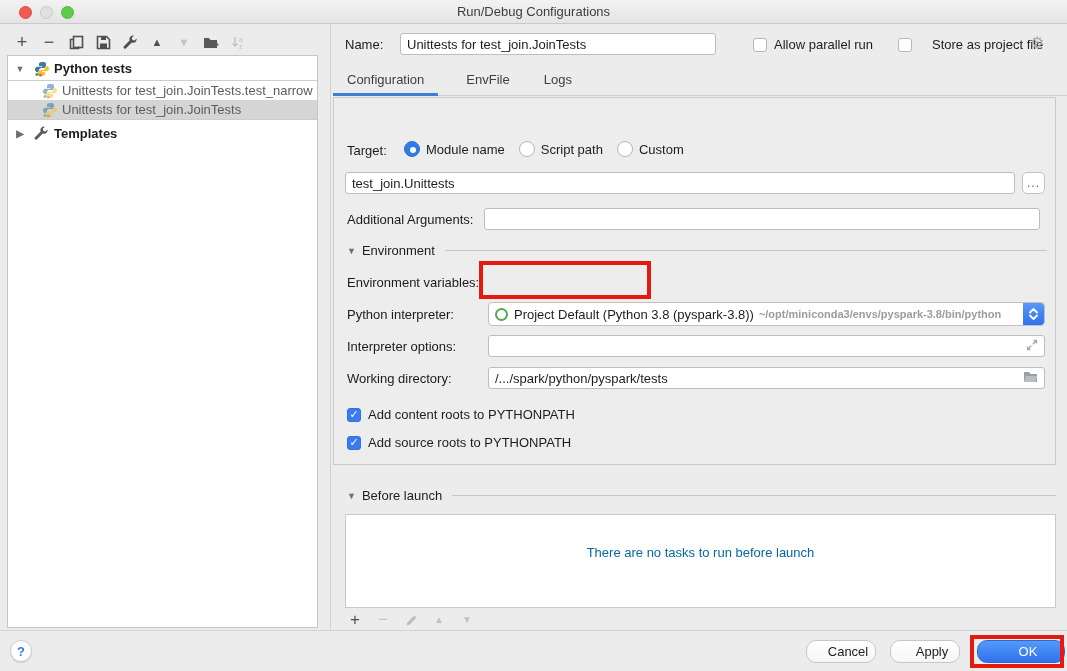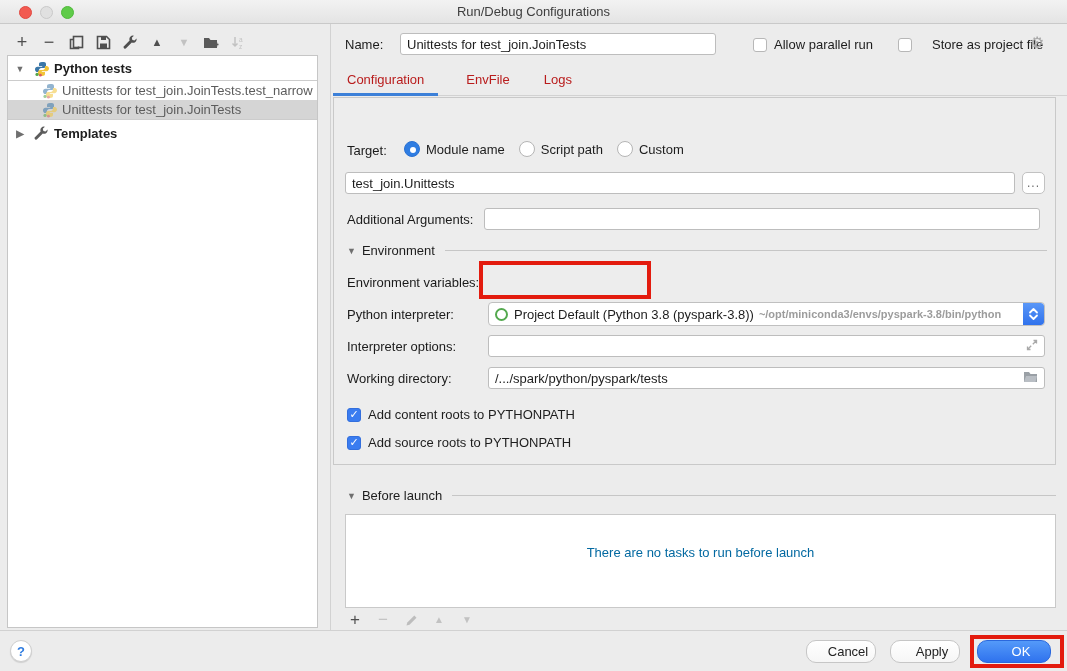--- a/index.html
+++ b/index.html
@@ -47,21 +47,21 @@
   .ficon { flex:0 0 auto; margin-left:4px; }
 
   .cb { position:absolute; display:flex; align-items:center; gap:7px; }
   .cbbox { width:14px; height:14px; background:#ffffff; border:1px solid #b7b7b7; border-radius:3px; }
   .cbbox.checked { background:#3a7cf0; border-color:#336fdd; color:#fff; font-size:11px;
     display:flex; align-items:center; justify-content:center; }
   .gear { position:absolute; color:#a9a9a9; font-size:16px; }
 
   
   .tabs { position:absolute; left:333px; top:66px; right:0; height:30px; border-bottom:1px solid #d2d2d2; display:flex; }
-  .tab { padding:6px 14px 0 14px; color:#b91c1c; position:relative; }
+  .tab { padding:6px 14px 0 14px; color:#404040; position:relative; }
   .tab.active::after { content:""; position:absolute; left:0; right:0; bottom:-1px; height:3px; background:#3c80d8; }
 
   
   .groupbox { position:absolute; left:333px; top:97px; width:723px; height:368px;
     border:1px solid #c9c9c9; background:#ededed; }
   .sect { position:absolute; display:flex; align-items:center; }
   .sect .line { flex:1; height:1px; background:#c6c6c6; margin-left:10px; }
   .sect .sarrow { font-size:9px; color:#6f6f6f; margin-right:6px; }
   .graytitle { color:#8e8e8e; }
 
@@ -320,16 +320,16 @@
         </svg>
     </span>
     <span class="tbtn disabled" style="font-size:10px;">▲</span>
     <span class="tbtn disabled" style="font-size:10px;">▼</span>
   </div>
 
   <div class="footer"></div>
   <div class="helpbtn">?</div>
   <div class="btn" style="left:806px; width:70px;">Cancel</div>
   <div class="btn" style="left:890px; width:70px;">Apply</div>
-  <div class="btn primary" style="left:977px; width:74px;">OK</div>
+  <div class="btn primary" style="left:977px; width:88px;">OK</div>
   <div class="annot" style="left:970px; top:635px; width:94px; height:33px;"></div>
 
 </div>
 
 </body></html>

